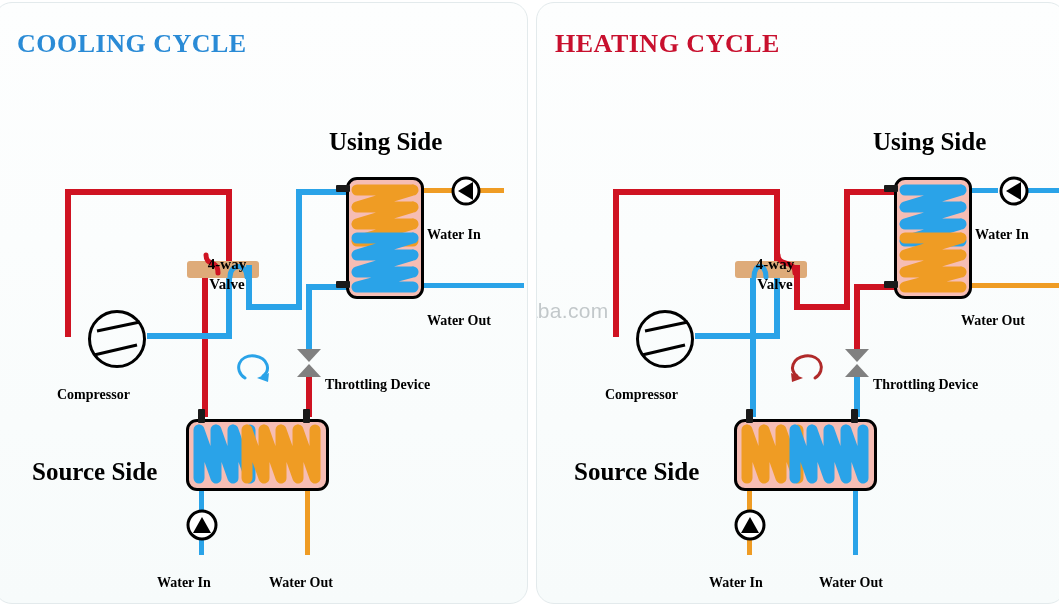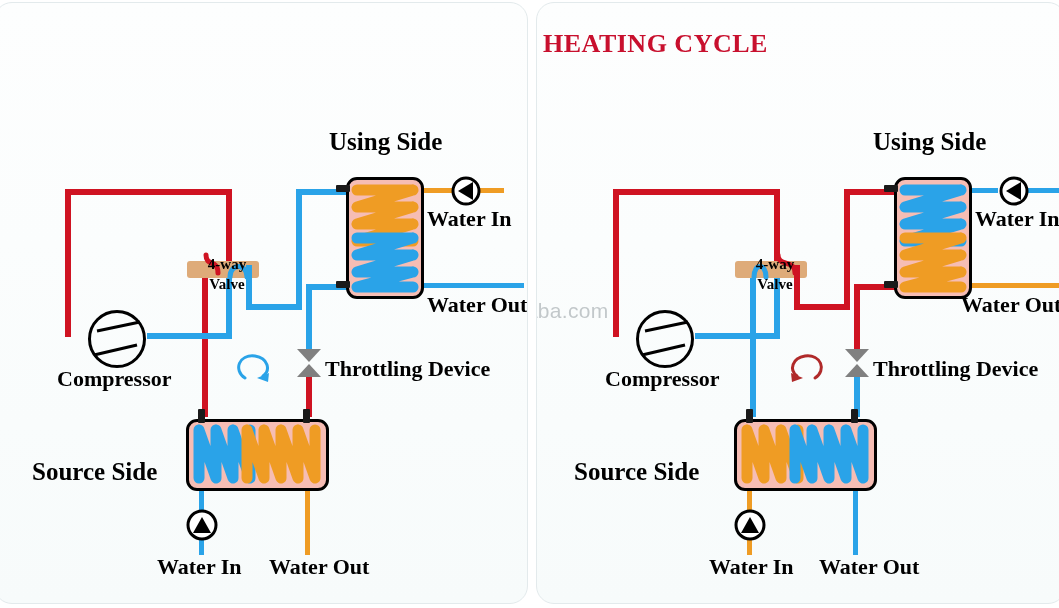--- a/index.html
+++ b/index.html
@@ -22,29 +22,29 @@
   #panel-cooling{left:-6px;width:534px;}
   #panel-heating{left:536px;width:530px;}
 
   .panel-title{
     position:absolute;top:26px;
     font-size:26px;font-weight:bold;letter-spacing:.5px;
     font-family:"Liberation Serif", serif;
     white-space:nowrap;
   }
   #title-cooling{left:22px;color:#2a8bd6;}
-  #title-heating{left:6px;color:#c8102e;}
+  #title-heating{left:18px;color:#c8102e;}
 
   .lbl{
     position:absolute;color:#000;font-weight:bold;
     font-family:"Liberation Serif", serif;
     white-space:nowrap;line-height:1;
   }
   .lbl-lg{font-size:25px;}
-  .lbl-md{font-size:22px;}
+  .lbl-md{font-size:14px;margin-top:20px;}
   .lbl-sm{font-size:15px;text-align:center;}
 
   
   .pipe{position:absolute;}
   .red{background:#cf1322;}
   .blue{background:#2aa3e8;}
   .orange{background:#ef9c24;}
 
   
   .hx{
@@ -84,20 +84,21 @@
     white-space:nowrap;opacity:.85;letter-spacing:.3px;
   }
 </style>
 </head>
 <body>
 
 <div class="stage">
 
   <div class="panel" id="panel-cooling">
 
+    <div class="panel-title" id="title-cooling">COOLING CYCLE</div>
 
     <div class="lbl lbl-lg" style="left:334px;top:126px;">Using Side</div>
 
     <div class="pipe red" style="left:70px;top:186px;width:6px;height:148px;"></div>
 
     <div class="pipe red" style="left:70px;top:186px;width:167px;height:6px;"></div>
 
     <div class="pipe red" style="left:231px;top:186px;width:6px;height:77px;"></div>
 
     <div class="pipe red" style="left:207px;top:272px;width:6px;height:142px;"></div>

